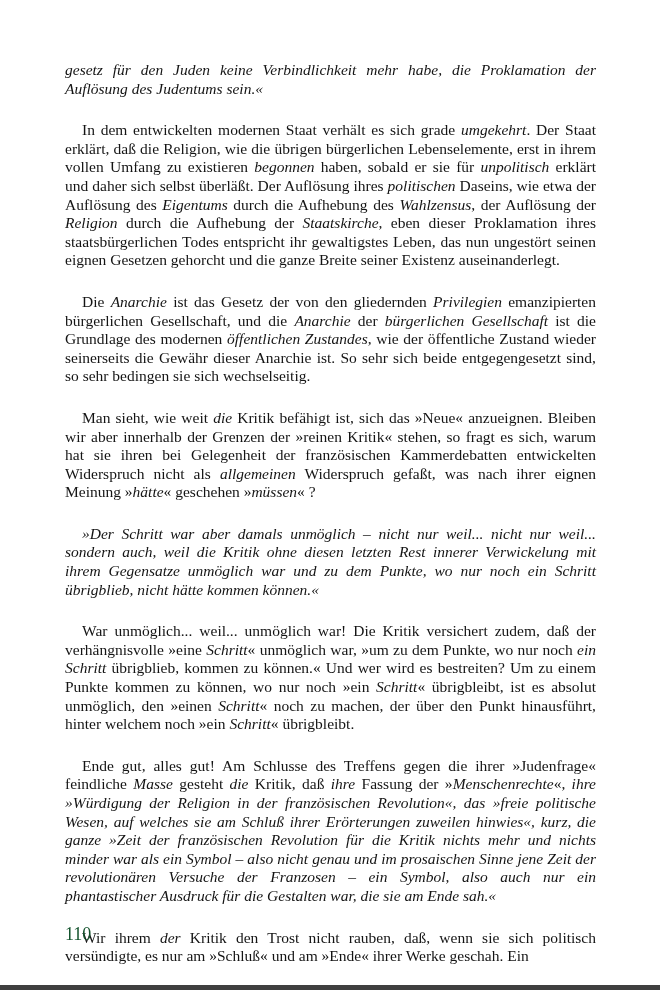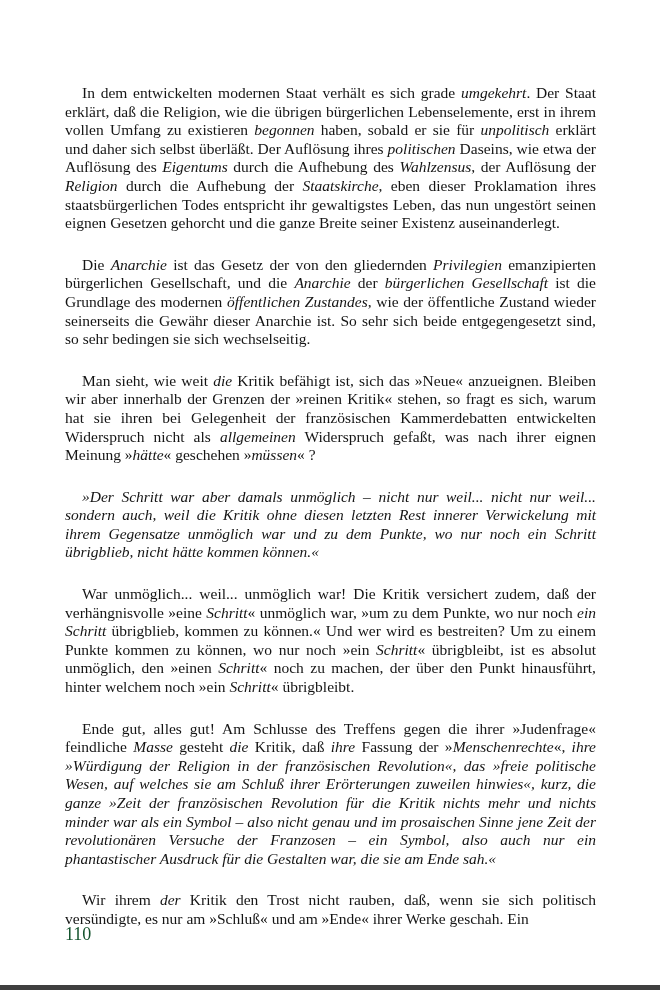--- a/index.html
+++ b/index.html
@@ -57,20 +57,21 @@
     width: 100%;
     height: 5px;
     background: #3f3f3f;
   }
 </style>
 </head>
 <body>
 
 <div class="page">
   <div class="text-block">
+      <p class=""><em>gesetz für den Juden keine Verbindlichkeit mehr habe, die Proklamation der Auflösung des Judentums sein.«</em></p>
       <p class="indent"><span>In dem entwickelten modernen Staat verhält es sich grade </span><em>umgekehrt</em><span>. Der Staat erklärt, daß die Religion, wie die übrigen bürgerlichen Lebenselemente, erst in ihrem vollen Umfang zu existieren </span><em>begonnen</em><span> haben, sobald er sie für </span><em>unpolitisch</em><span> erklärt und daher sich selbst überläßt. Der Auflösung ihres </span><em>politischen</em><span> Daseins, wie etwa der Auflösung des </span><em>Eigentums</em><span> durch die Aufhebung des </span><em>Wahlzensus</em><span>, der Auflösung der </span><em>Religion</em><span> durch die Aufhebung der </span><em>Staatskirche</em><span>, eben dieser Proklamation ihres staatsbürgerlichen Todes entspricht ihr gewaltigstes Leben, das nun ungestört seinen eignen Gesetzen gehorcht und die ganze Breite seiner Existenz auseinanderlegt.</span></p>
       <p class="indent"><span>Die </span><em>Anarchie</em><span> ist das Gesetz der von den gliedernden </span><em>Privilegien</em><span> emanzipierten bürgerlichen Gesellschaft, und die </span><em>Anarchie</em><span> der </span><em>bürgerlichen Gesellschaft</em><span> ist die Grundlage des modernen </span><em>öffentlichen Zustandes</em><span>, wie der öffentliche Zustand wieder seinerseits die Gewähr dieser Anarchie ist. So sehr sich beide entgegengesetzt sind, so sehr bedingen sie sich wechselseitig.</span></p>
       <p class="indent"><span>Man sieht, wie weit </span><em>die</em><span> Kritik befähigt ist, sich das »Neue« anzueignen. Bleiben wir aber innerhalb der Grenzen der »reinen Kritik« stehen, so fragt es sich, warum hat sie ihren bei Gelegenheit der französischen Kammerdebatten entwickelten Widerspruch nicht als </span><em>allgemeinen</em><span> Widerspruch gefaßt, was nach ihrer eignen Meinung »</span><em>hätte</em><span>« geschehen »</span><em>müssen</em><span>« ?</span></p>
       <p class="indent"><em>»Der Schritt war aber damals unmöglich – nicht nur weil... nicht nur weil... sondern auch, weil die Kritik ohne diesen letzten Rest innerer Verwickelung mit ihrem Gegensatze unmöglich war und zu dem Punkte, wo nur noch ein Schritt übrigblieb, nicht hätte kommen können.«</em></p>
       <p class="indent"><span>War unmöglich... weil... unmöglich war! Die Kritik versichert zudem, daß der verhängnisvolle »eine </span><em>Schritt</em><span>« unmöglich war, »um zu dem Punkte, wo nur noch </span><em>ein Schritt</em><span> übrigblieb, kommen zu können.« Und wer wird es bestreiten? Um zu einem Punkte kommen zu können, wo nur noch »ein </span><em>Schritt</em><span>« übrigbleibt, ist es absolut unmöglich, den »einen </span><em>Schritt</em><span>« noch zu machen, der über den Punkt hinausführt, hinter welchem noch »ein </span><em>Schritt</em><span>« übrigbleibt.</span></p>
       <p class="indent"><span>Ende gut, alles gut! Am Schlusse des Treffens gegen die ihrer »Judenfrage« feindliche </span><em>Masse</em><span> gesteht </span><em>die</em><span> Kritik, daß </span><em>ihre</em><span> Fassung der »</span><em>Menschenrechte</em><span>«, </span><em>ihre »Würdigung der Religion in der französischen Revolution«, das »freie politische Wesen, auf welches sie am Schluß ihrer Erörterungen zuweilen hinwies«, kurz, die ganze »Zeit der französischen Revolution für die Kritik nichts mehr und nichts minder war als ein Symbol – also nicht genau und im prosaischen Sinne jene Zeit der revolutionären Versuche der Franzosen – ein Symbol, also auch nur ein phantastischer Ausdruck für die Gestalten war, die sie am Ende sah.«</em></p>
       <p class="indent"><span>Wir ihrem </span><em>der</em><span> Kritik den Trost nicht rauben, daß, wenn sie sich politisch versündigte, es nur am »Schluß« und am »Ende« ihrer Werke geschah. Ein</span></p>
     </div>
   <div class="page-number">110</div>
   <div class="bottom-edge"></div>

